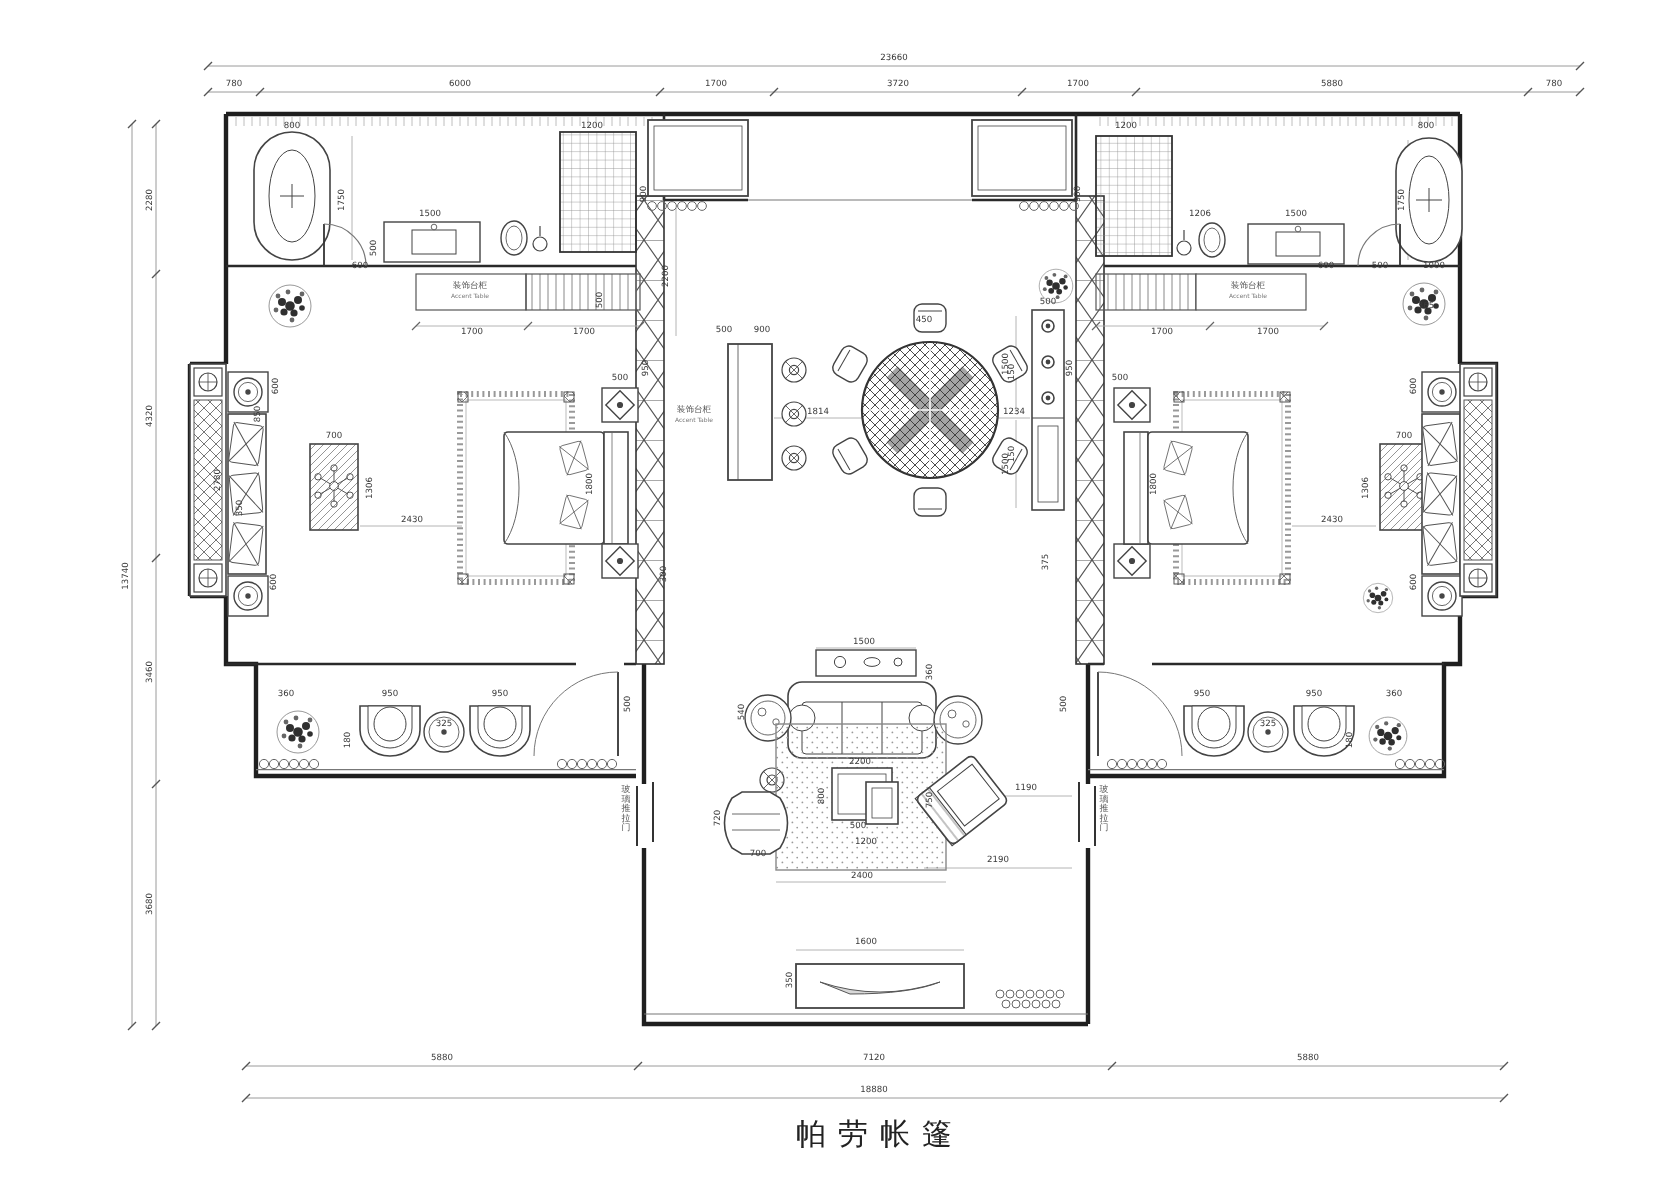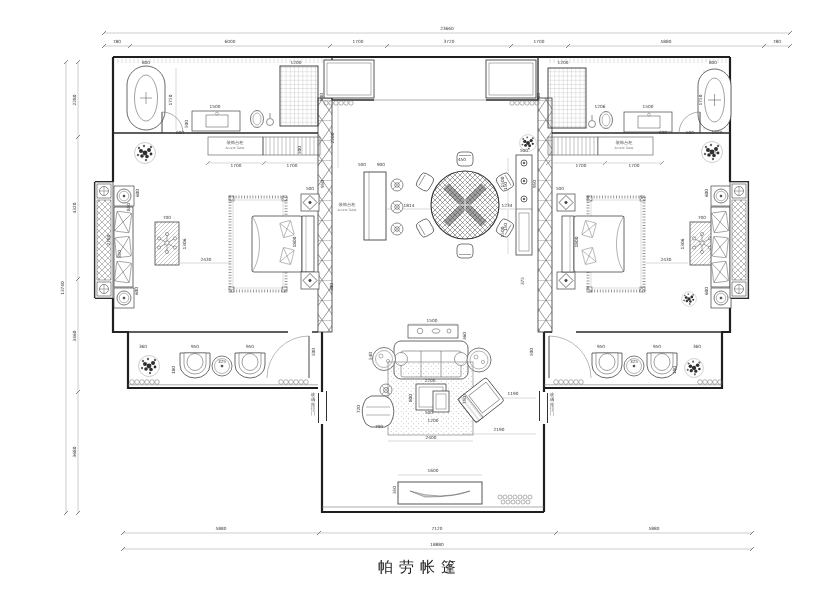--- a/index.html
+++ b/index.html
@@ -5,21 +5,21 @@
 <style>
   html,body{margin:0;padding:0;background:#e8e8e8;}
   .sheet{position:relative;width:837px;height:592px;background:#ffffff;margin:0 auto;
          font-family:"DejaVu Sans",sans-serif;overflow:hidden;}
   svg{position:absolute;left:0;top:0;}
   text.ann{fill:#3a3a3a;font-family:"DejaVu Sans",sans-serif;}
   text.dim{font-size:4.3px;text-anchor:middle;}
   text.label{font-size:4.3px;text-anchor:middle;fill:#555;}
   text.label-en{font-size:3px;text-anchor:middle;fill:#777;}
   text.vtext{font-size:4.5px;text-anchor:middle;fill:#555;}
-  .plan-title{position:absolute;left:340px;top:558px;width:160px;text-align:center;
+  .plan-title{position:absolute;left:360px;top:558px;width:160px;text-align:center;
               font-family:"DejaVu Serif","Liberation Serif",serif;font-size:15px;
               letter-spacing:6px;color:#222;}
 </style>
 </head>
 <body>
 
 <div class="sheet">
 <svg id="plan" width="837" height="592" viewBox="0 0 837 592">
   <defs>
     <pattern id="grid" width="4.2" height="4.2" patternUnits="userSpaceOnUse">

